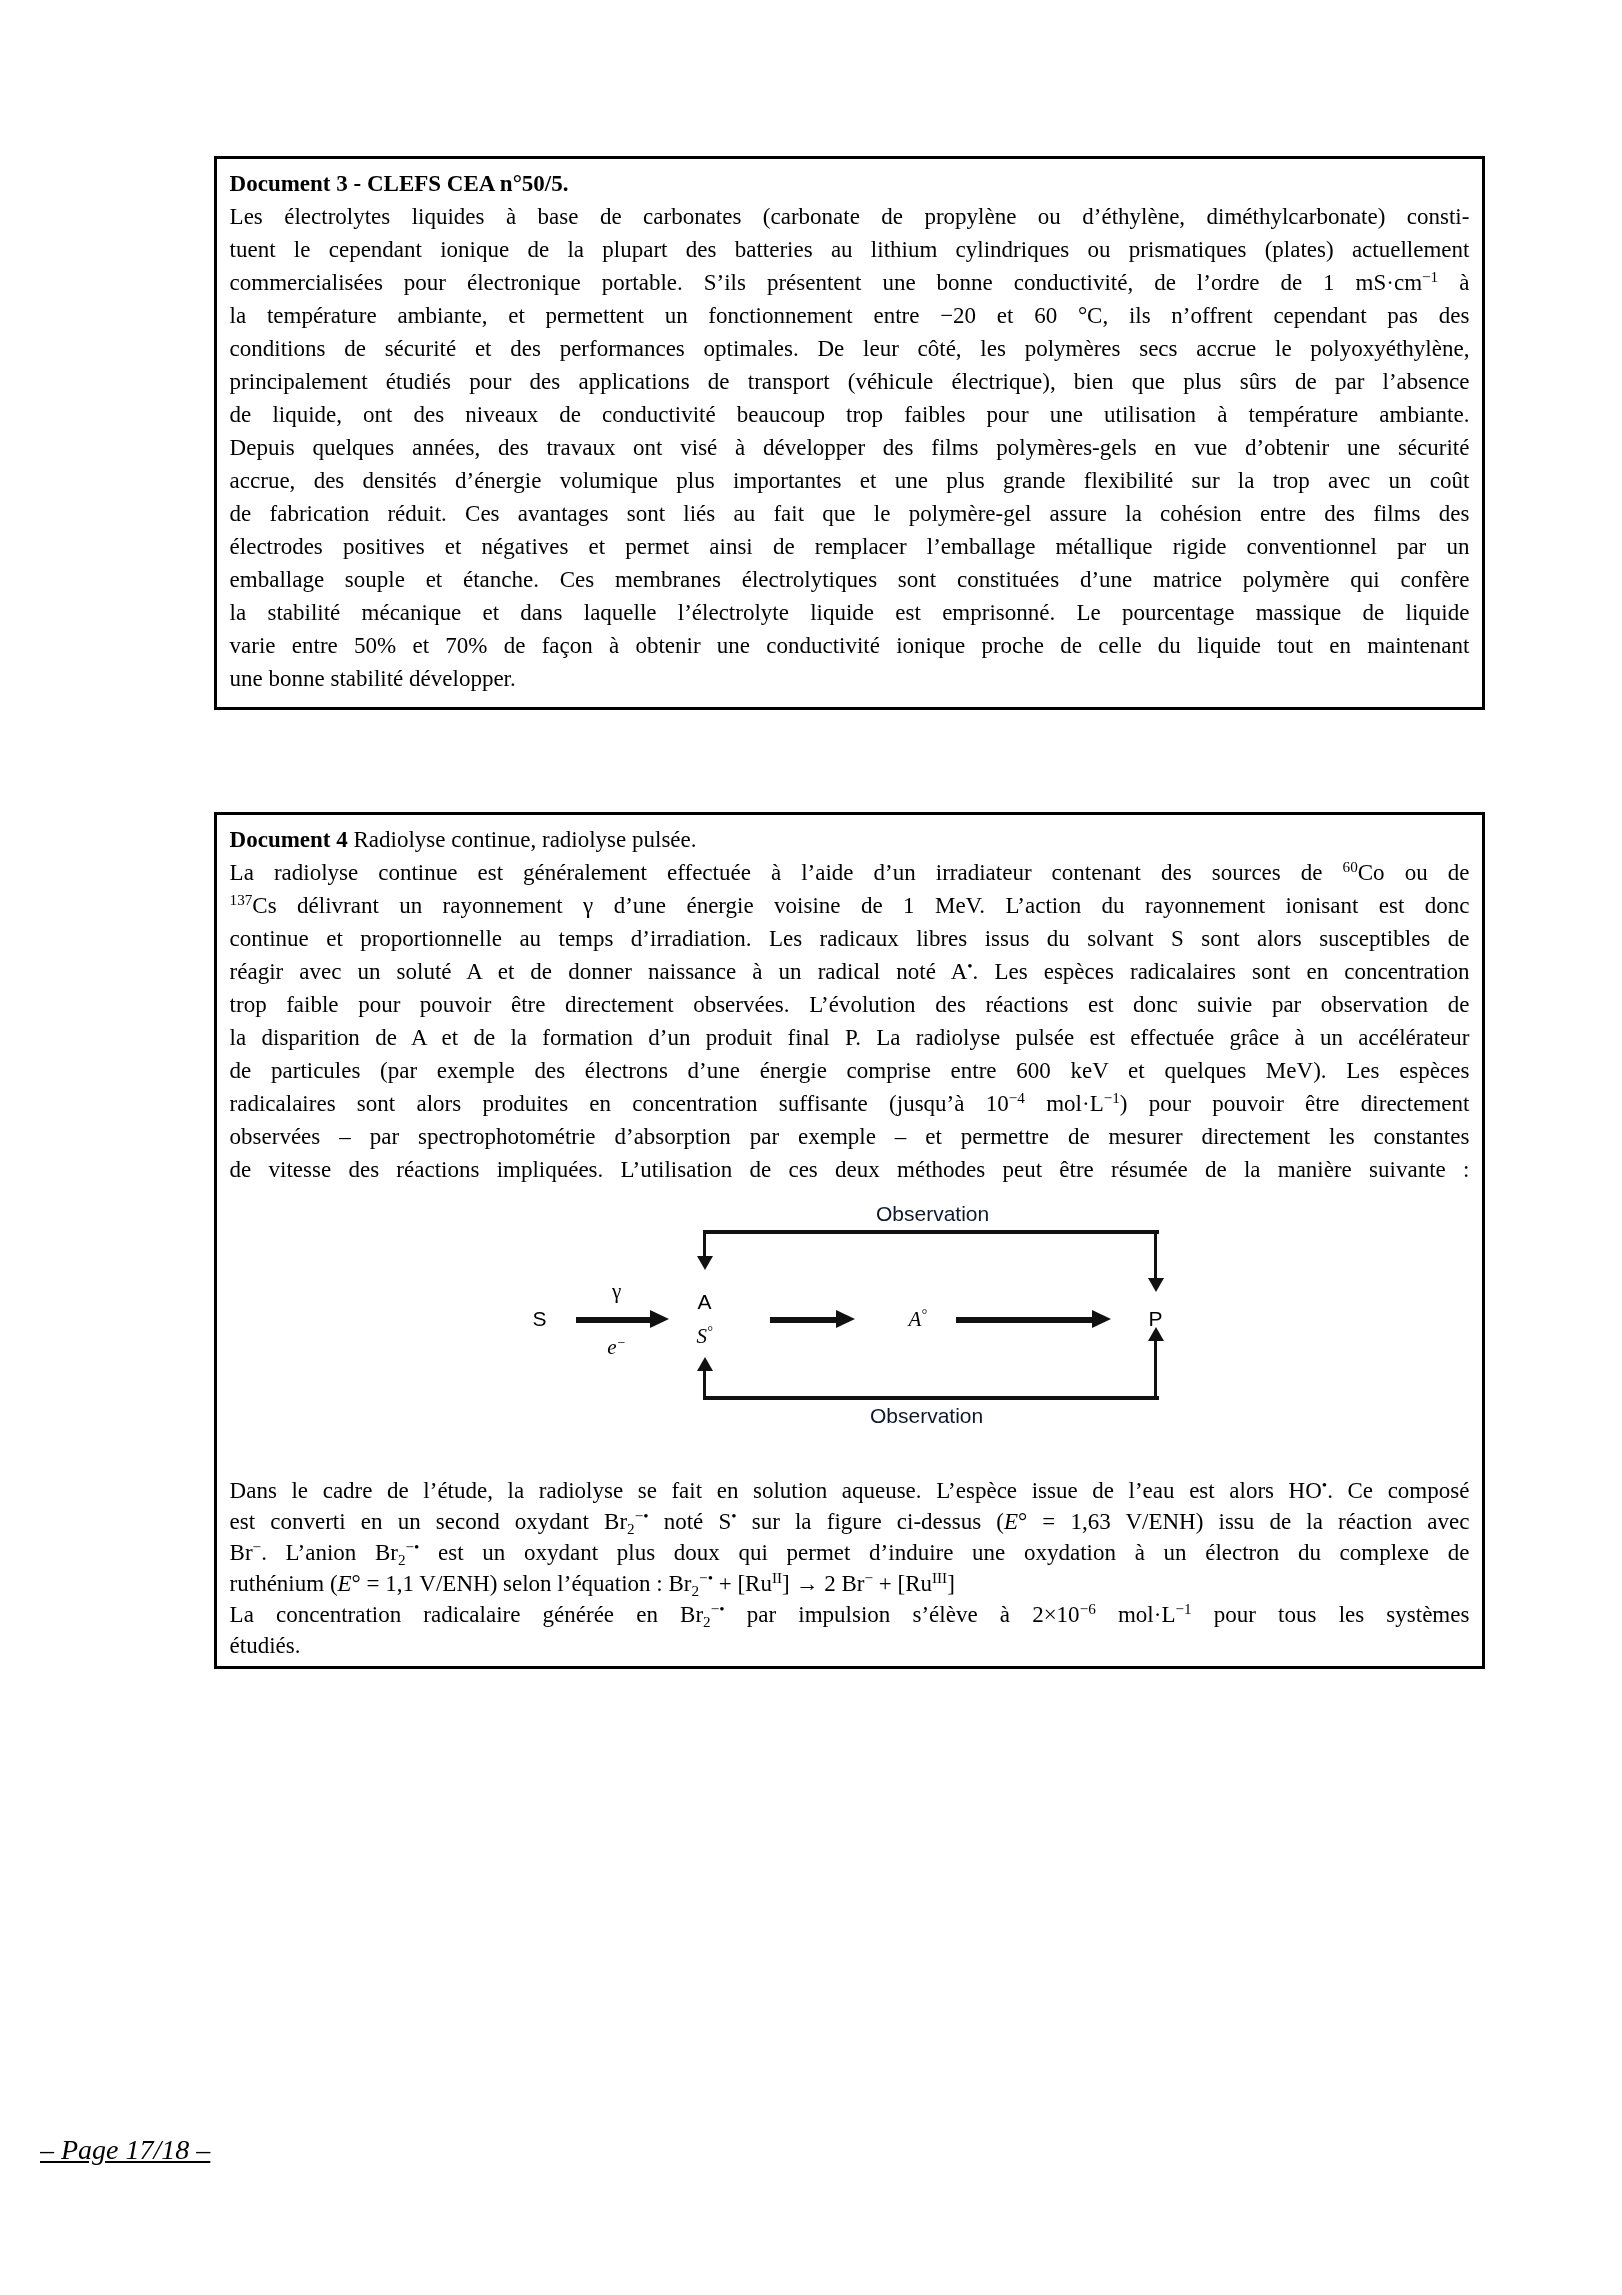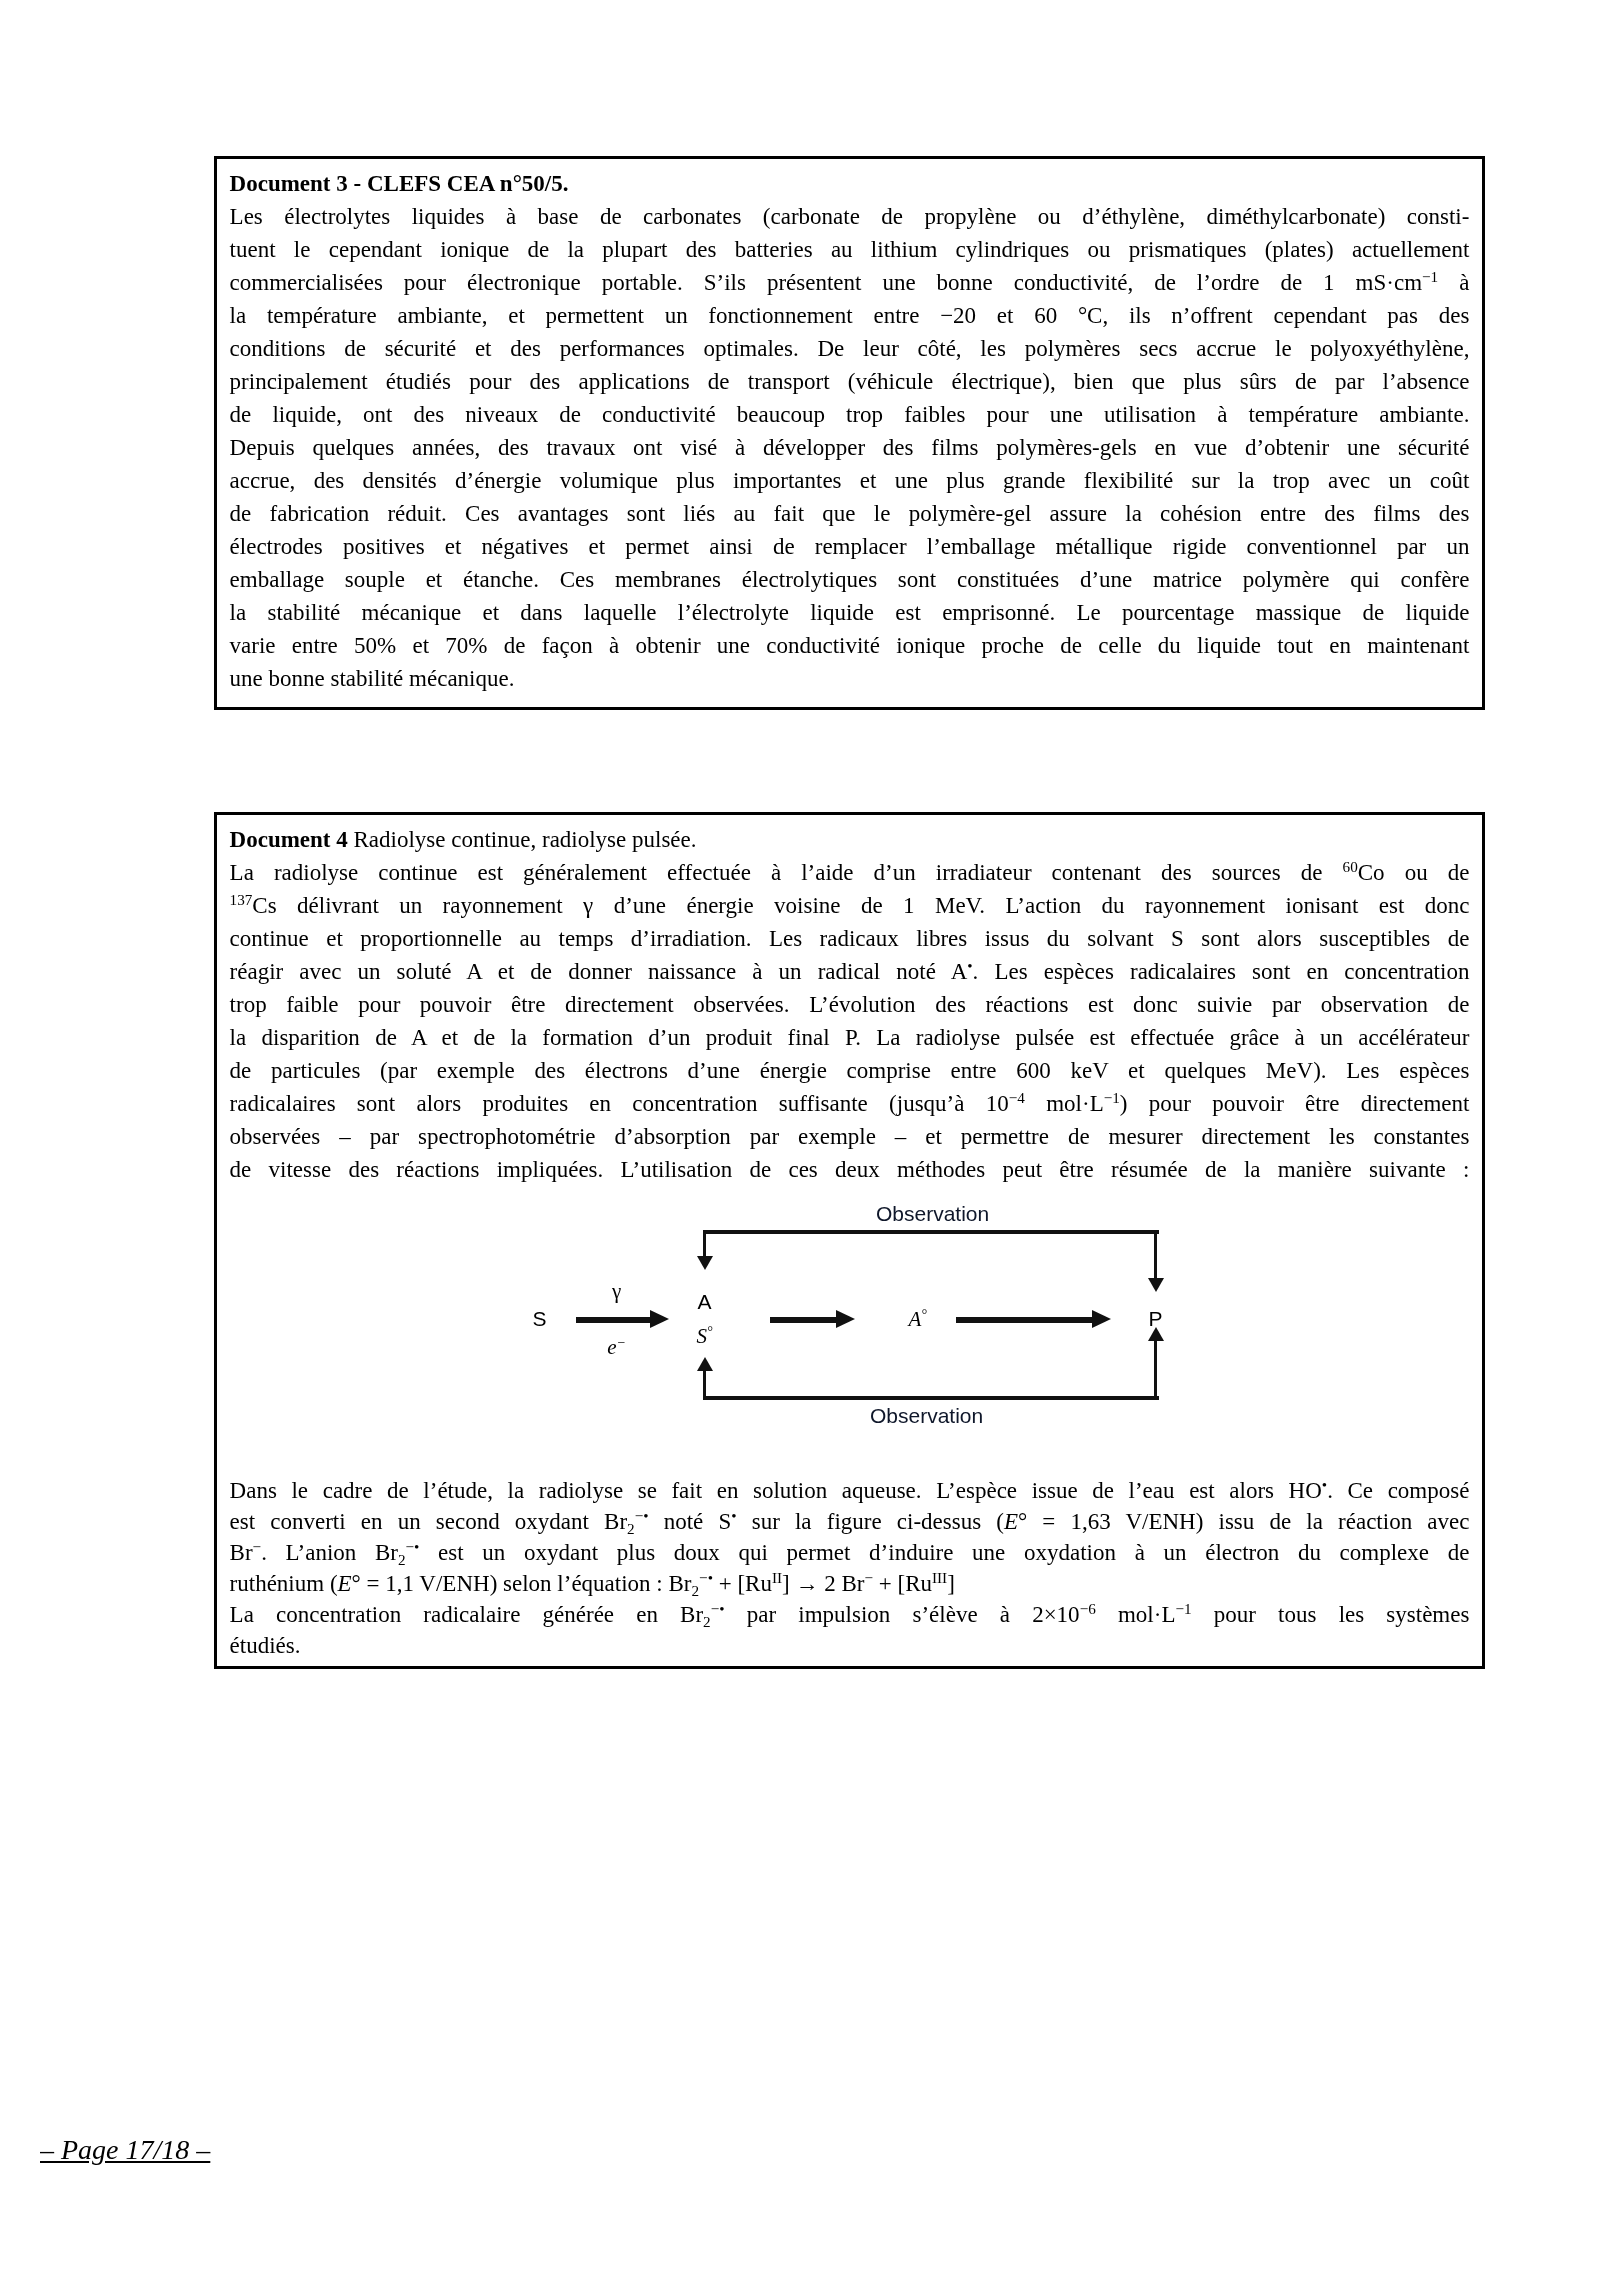--- a/index.html
+++ b/index.html
@@ -97,21 +97,21 @@
         <div class="line">conditions de sécurité et des performances optimales. De leur côté, les polymères secs accrue le polyoxyéthylène,</div>
         <div class="line">principalement étudiés pour des applications de transport (véhicule électrique), bien que plus sûrs de par l’absence</div>
         <div class="line">de liquide, ont des niveaux de conductivité beaucoup trop faibles pour une utilisation à température ambiante.</div>
         <div class="line">Depuis quelques années, des travaux ont visé à développer des films polymères-gels en vue d’obtenir une sécurité</div>
         <div class="line">accrue, des densités d’énergie volumique plus importantes et une plus grande flexibilité sur la trop avec un coût</div>
         <div class="line">de fabrication réduit. Ces avantages sont liés au fait que le polymère-gel assure la cohésion entre des films des</div>
         <div class="line">électrodes positives et négatives et permet ainsi de remplacer l’emballage métallique rigide conventionnel par un</div>
         <div class="line">emballage souple et étanche. Ces membranes électrolytiques sont constituées d’une matrice polymère qui confère</div>
         <div class="line">la stabilité mécanique et dans laquelle l’électrolyte liquide est emprisonné. Le pourcentage massique de liquide</div>
         <div class="line">varie entre 50% et 70% de façon à obtenir une conductivité ionique proche de celle du liquide tout en maintenant</div>
-        <div class="line last">une bonne stabilité mécanique.</div>
+        <div class="line last">une bonne stabilité développer.</div>
       </div>
   </section>
 
   <section class="docbox" id="doc4">
     <div class="doc-title">
       <span class="tb">Document 4</span><span> Radiolyse continue, radiolyse pulsée.</span>
     </div>
     <div class="body-lines">
         <div class="line">La radiolyse continue est généralement effectuée à l’aide d’un irradiateur contenant des sources de <sup>60</sup>Co ou de</div>
         <div class="line"><sup>137</sup>Cs délivrant un rayonnement γ d’une énergie voisine de 1 MeV. L’action du rayonnement ionisant est donc</div>

